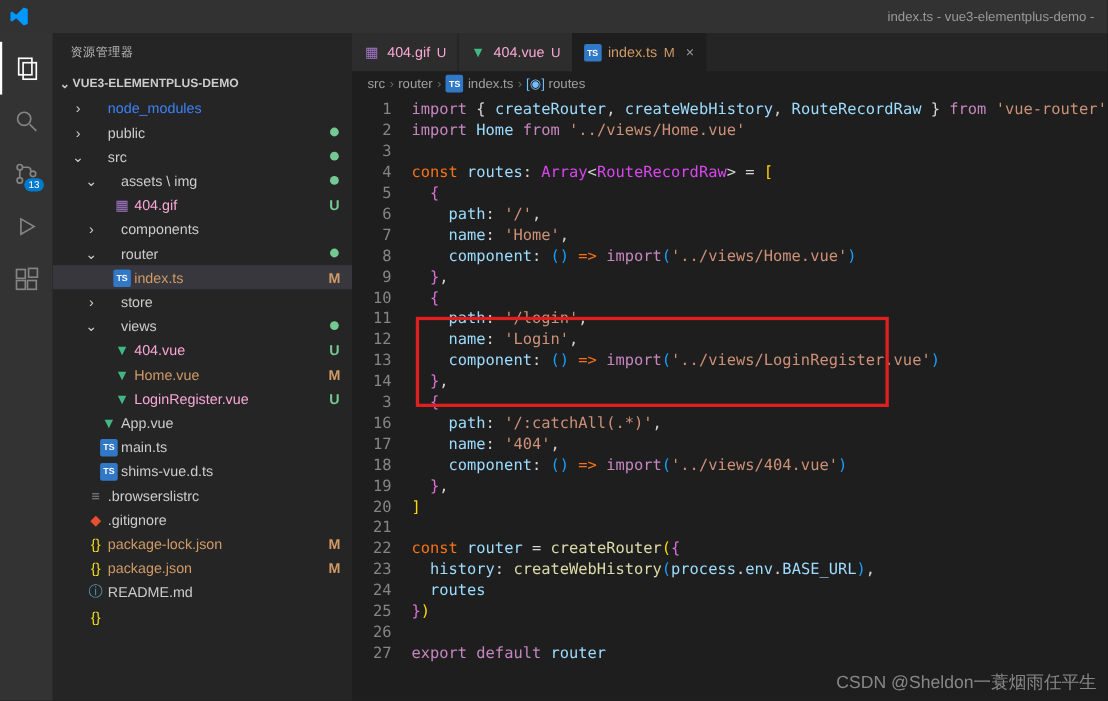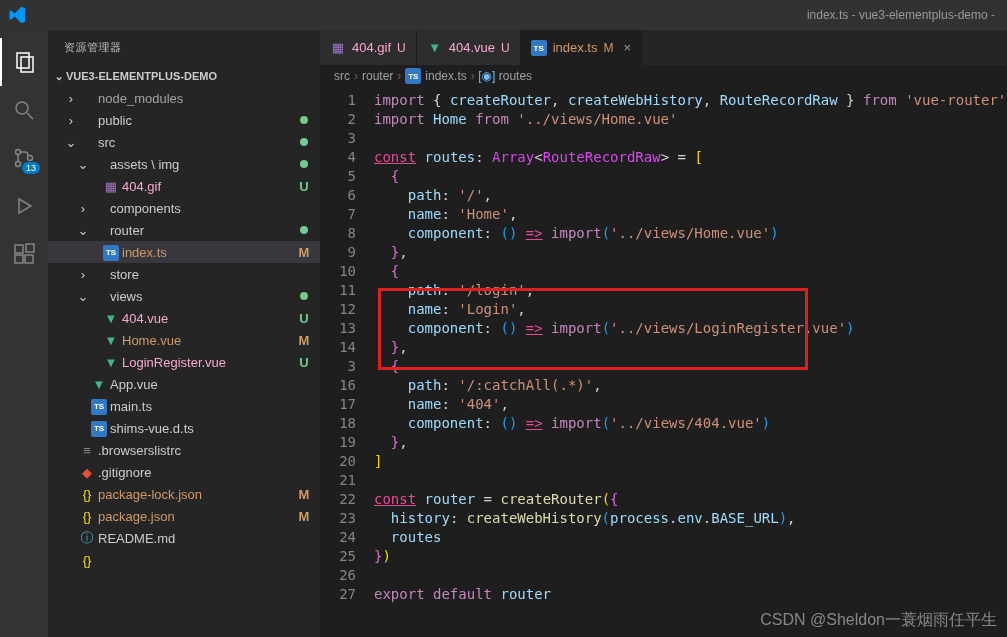--- a/index.html
+++ b/index.html
@@ -89,21 +89,21 @@
 .bc-sep { color: #666; }
 
 .code-area { flex: 1; display: flex; font-family: Consolas, monospace; font-size: 14px; position: relative; overflow: hidden; }
 .gutter {
   width: 54px; text-align: right; padding-right: 18px;
   color: #858585; user-select: none; line-height: 19px; padding-top: 4px;
 }
 .code { flex: 1; line-height: 19px; padding-top: 4px; white-space: pre; position: relative; }
 .ln { height: 19px; }
 .k { color: #c586c0; }
-.kb { color: #ec4899; text-decoration: underline; }
+.kb { color: #f97316; }
 .fn { color: #dcdcaa; }
 .ty { color: #d946ef; }
 .var { color: #9cdcfe; }
 .str { color: #ce9178; }
 .pn { color: #d4d4d4; }
 .op { color: #d4d4d4; }
 .brk { color: #ffd700; }
 .brk2 { color: #da70d6; }
 .brk3 { color: #179fff; }
 
@@ -169,21 +169,21 @@
   <div class="sidebar">
     <div class="sidebar-title">资源管理器</div>
     <div class="sidebar-header">
       <span class="chev">⌄</span>
       <span>VUE3-ELEMENTPLUS-DEMO</span>
     </div>
     <div class="tree" id="tree">
         <div class="tree-row" style="padding-left: 16px;">
           <span class="chev">›</span>
           <span class="icon"></span>
-          <span class="label " style="color:#a3a3a3">node_modules</span>
+          <span class="label " style="color:#3b82f6">node_modules</span>
         </div>
         <div class="tree-row" style="padding-left: 16px;">
           <span class="chev">›</span>
           <span class="icon"></span>
           <span class="label " style="">public</span>
           <span class="status-dot"></span>
         </div>
         <div class="tree-row" style="padding-left: 16px;">
           <span class="chev">⌄</span>
           <span class="icon"></span>

